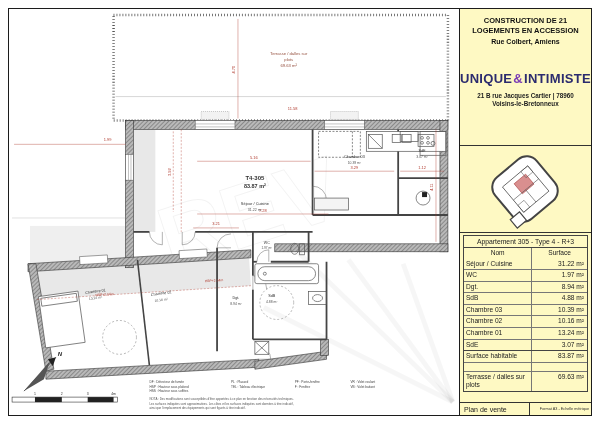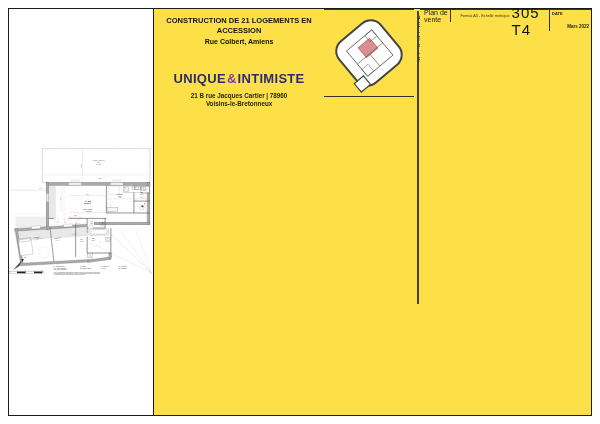--- a/index.html
+++ b/index.html
@@ -4,21 +4,21 @@
 <style>
   html,body{margin:0;padding:0;background:#fff;}
   *{box-sizing:border-box;}
   body{font-family:"Liberation Sans", sans-serif;color:#222;}
   #page{position:relative;width:600px;height:424px;background:#fff;overflow:hidden;}
   #sheet{position:absolute;left:8px;top:8px;width:584px;height:408px;border:1.5px solid #1c1c1c;display:flex;background:#fff;}
   
   .plan-area{position:relative;width:450px;height:100%;}
   .plan-area svg{display:block;width:100%;height:100%;}
   
-  .title-block{flex:1;display:flex;border-left:1.5px solid #1c1c1c;background:#fde047;}
+  .title-block{flex:1;display:flex;flex-direction:column;border-left:1.5px solid #1c1c1c;background:#fef9c3;}
   .sec-project{height:136px;text-align:center;padding-top:7px;}
   .proj-l1{font-size:7.5px;font-weight:bold;color:#111;line-height:1.3;padding:0 5px;}
   .proj-l2{font-size:7px;font-weight:bold;color:#111;margin-top:2px;}
   .brand{margin-top:26px;font-size:13px;font-weight:bold;letter-spacing:.3px;}
   .brand .p1,.brand .p2{color:#2b2b6e;}
   .brand .amp{color:#7a3bb5;padding:0 1px;}
   .brand-addr{margin-top:6px;font-size:6.3px;font-weight:600;color:#222;line-height:1.3;}
   .sec-keyplan{height:88px;border-top:1px solid #333;border-bottom:1px solid #333;display:flex;align-items:center;justify-content:center;}
   .sec-table{flex:1;overflow:hidden;display:flex;flex-direction:column;padding:2px 3px 0 3px;}
   .tbl{border:1px solid #444;}
@@ -376,23 +376,16 @@
                 <div class="cs">69.63 m²</div>
               </div>
             </div>
       </div>
     </div>
 
     <div class="f1">
       <div class="doc-type">Plan de vente</div>
       <div class="fmt">Format A3 - Echelle métrique</div>
     </div>
-    <div class="f2">
-      <div class="unit">305 T4</div>
-      <div class="datebox">
-        <div class="date-label">DATE</div>
-        <div class="date-value">Mars 2022</div>
-      </div>
-    </div>
 
   </div>
  </div>
 </div>
 
 </body></html>

